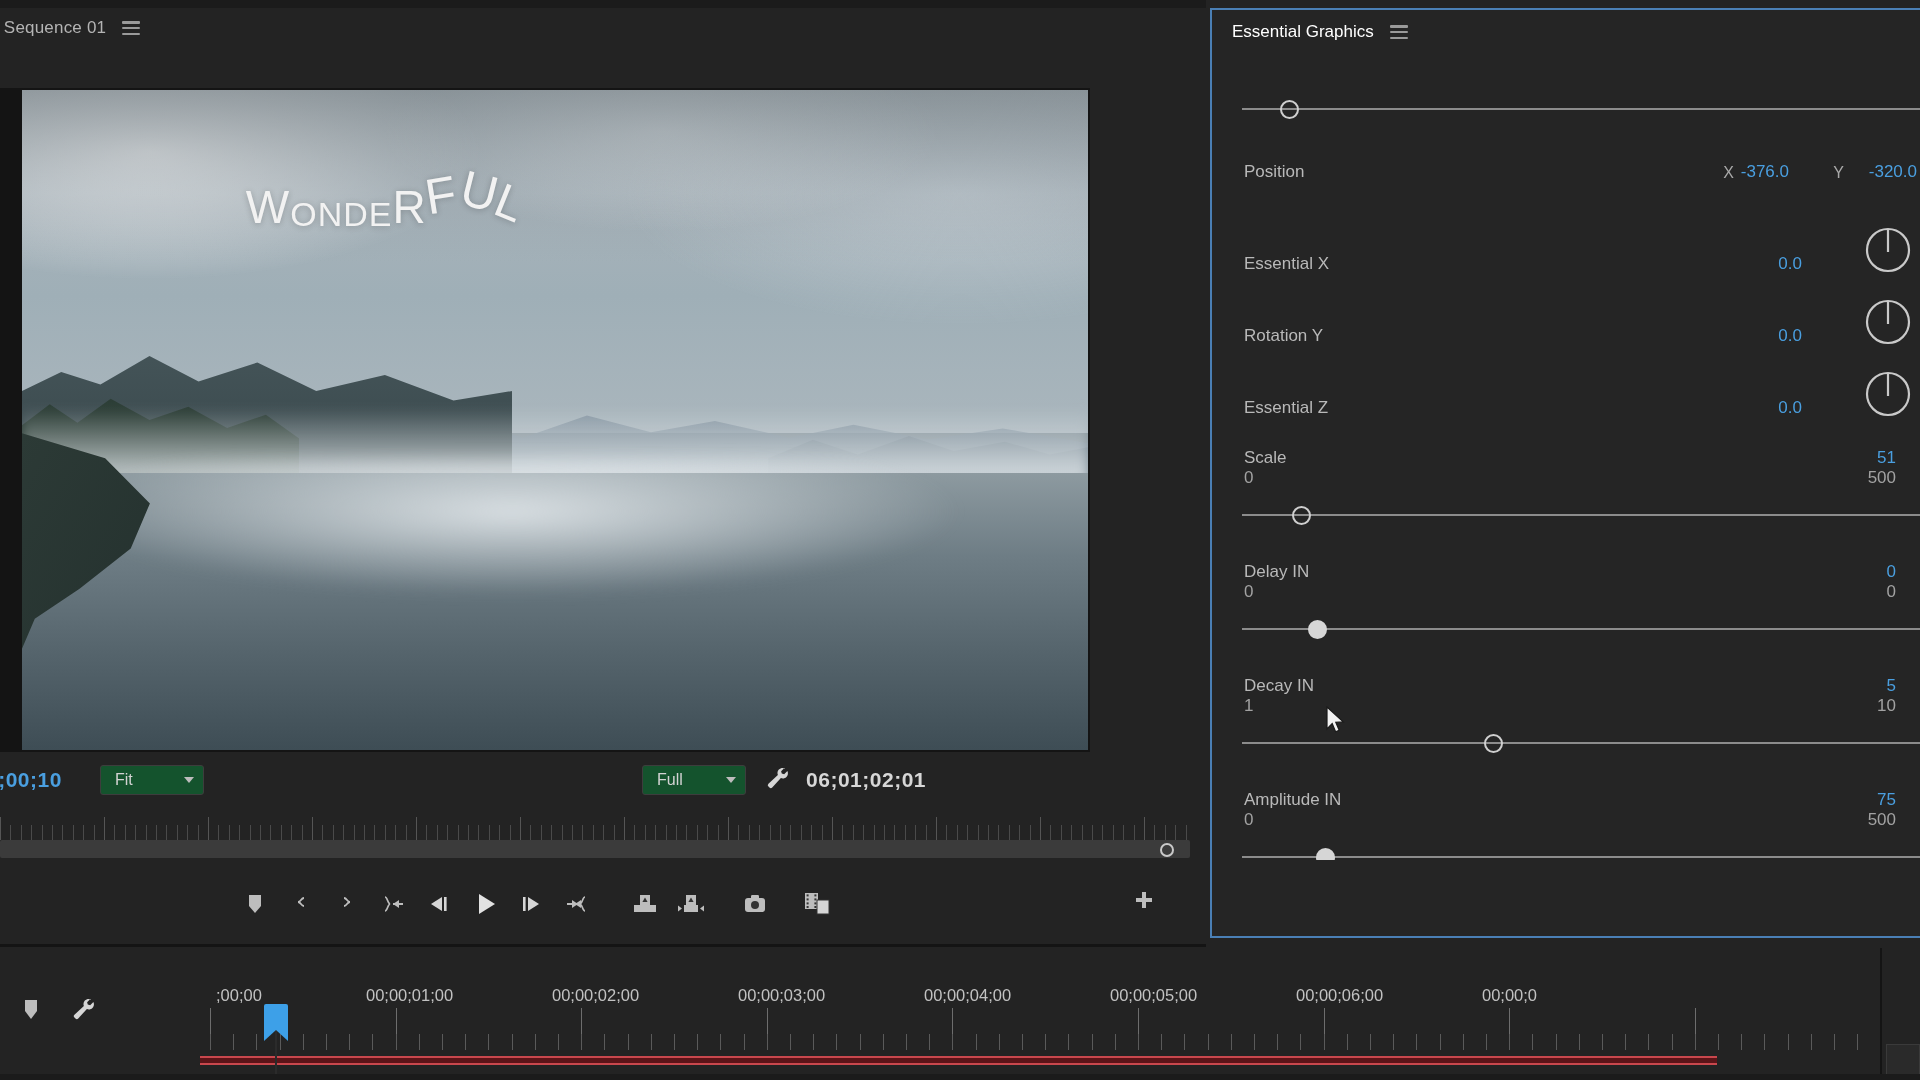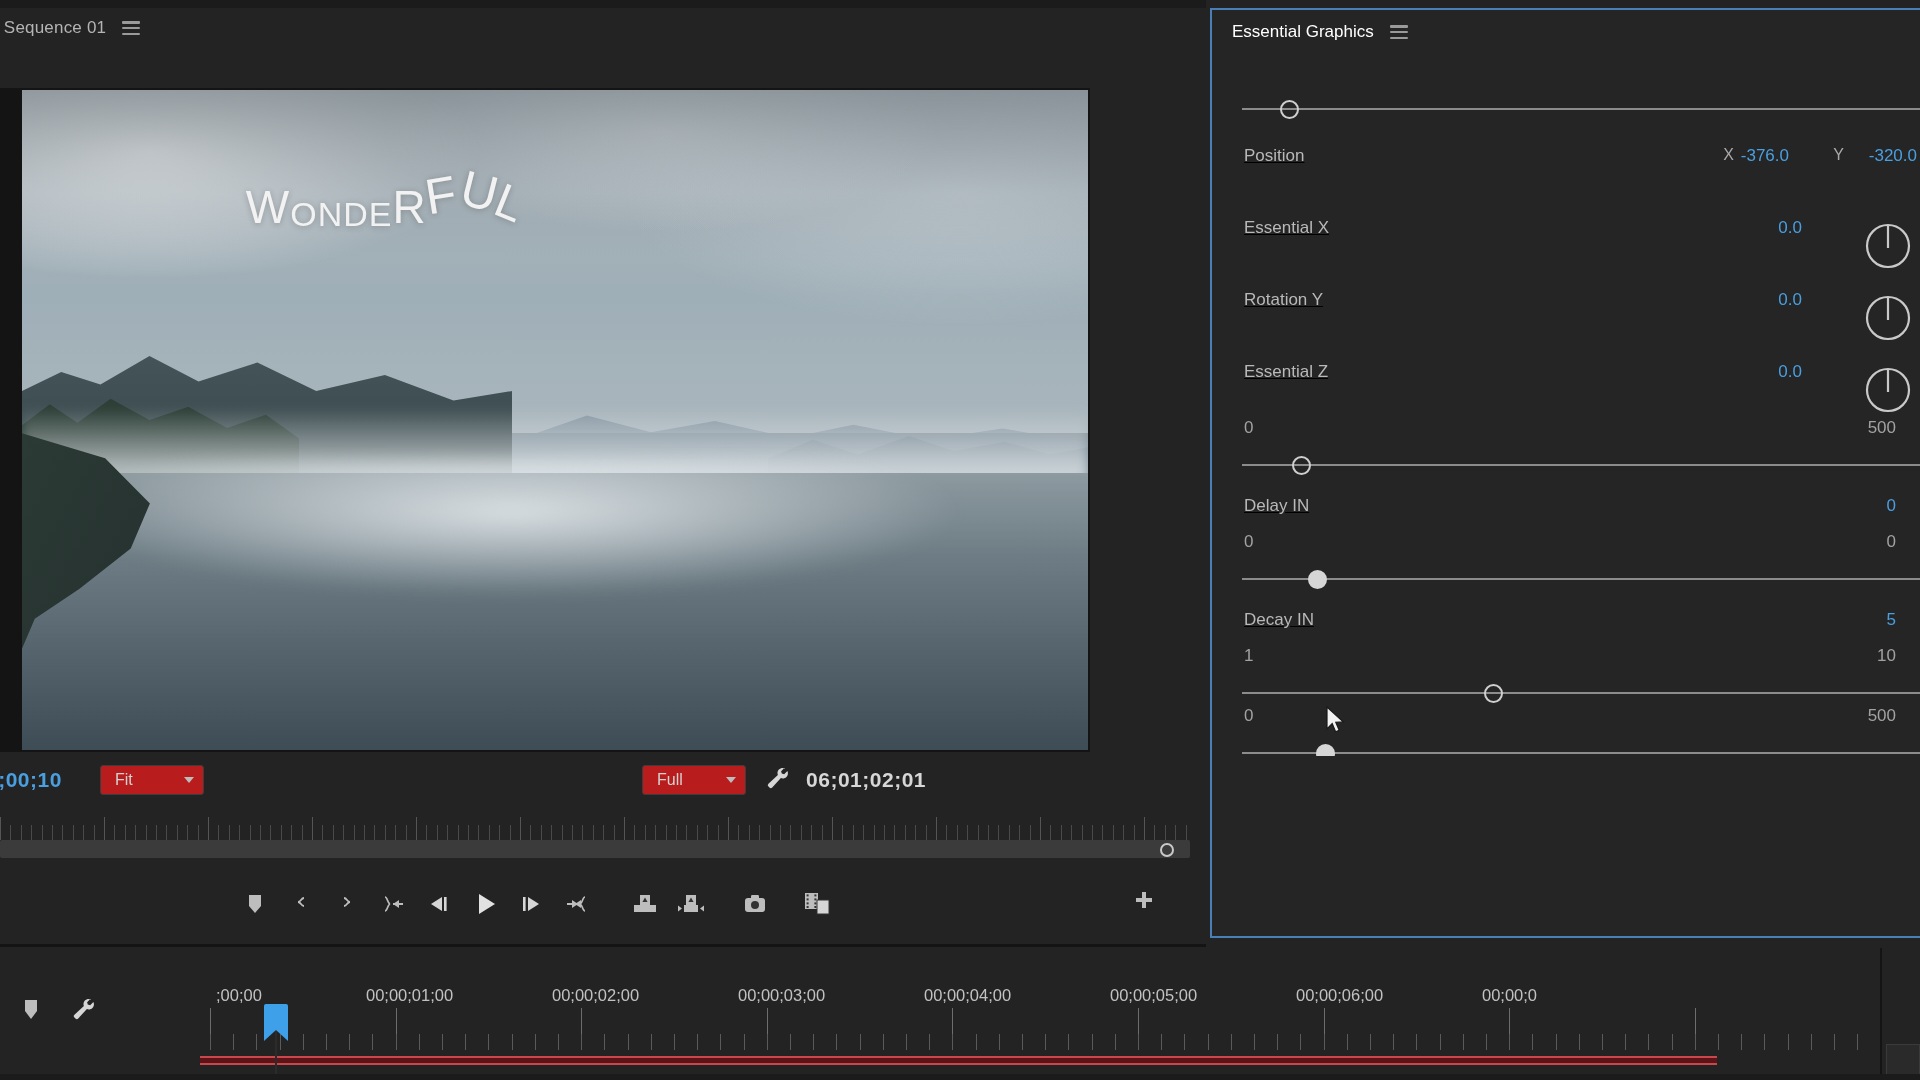--- a/index.html
+++ b/index.html
@@ -113,21 +113,21 @@
   .title-text .r3 { transform: rotate(22deg) translateY(-4px); font-size: 48px; }
 
   
   .monitor-bottombar {
     position: absolute; left: 0; top: 758px; width: 1190px; height: 44px;
     display: flex; align-items: center;
   }
   .tc-left { color: #4a9fe0; font-size: 21px; font-weight: bold; letter-spacing: .5px; margin-left: -14px; }
   .dropdown {
     margin-left: 38px; height: 30px; min-width: 104px;
-    border: 1px solid #3d3d3d; border-radius: 3px; background: #b91c1c;
+    border: 1px solid #3d3d3d; border-radius: 3px; background: #14532d;
     display: flex; align-items: center; justify-content: space-between;
     padding: 0 9px 0 14px; cursor: pointer;
   }
   .dropdown span { color: #d3d3d3; font-size: 16px; }
   .chev { width: 0; height: 0; border-left: 5px solid transparent; border-right: 5px solid transparent; border-top: 6px solid #bdbdbd; margin-left: 12px; }
   .spacer { flex: 1; }
   .wrench { margin: 0 16px 0 18px; cursor: pointer; }
   .tc-right { color: #d7d7d7; font-size: 21px; font-weight: bold; letter-spacing: .5px; margin-right: 264px; }
 
   
@@ -163,21 +163,21 @@
   .eg-slider-row { position: relative; height: 26px; margin: 0 0 0 0; }
   .eg-slider-track {
     position:absolute; left: 30px; right: 0px; top: 12px; height: 2px; background: #8c8c8c;
   }
   .eg-knob {
     position:absolute; top: 4px; width: 19px; height: 19px;
     border: 2.5px solid #cfcfcf; border-radius: 50%; background: transparent; cursor: pointer;
   }
   .eg-knob.filled { background: #d6d6d6; border-color: #d6d6d6; }
 
-  .eg-prop-row { position: relative; height: 36px; display: flex; align-items: flex-start; text-decoration: underline; }
+  .eg-prop-row { position: relative; height: 36px; display: flex; align-items: flex-end; }
   .eg-prop-label { color: #b9b9b9; font-size: 17px; margin-left: 32px; }
   .eg-val { position:absolute; right: 24px; color: #4a9fe0; font-size: 17px; }
   .eg-val-axis { position:absolute; color: #4a9fe0; font-size: 17px; }
   .eg-axis-tag { position:absolute; color: #a9a9a9; font-size: 16px; }
 
   .eg-range-row { position: relative; height: 34px; }
   .eg-range-min { position:absolute; left: 32px; color: #a2a2a2; font-size: 17px; }
   .eg-range-max { position:absolute; right: 24px; color: #a2a2a2; font-size: 17px; }
 
   .dial { position:absolute; right: 6px; width: 52px; height: 52px; }
@@ -436,20 +436,24 @@
         <div class="eg-prop-label">Essential Z</div>
         <div class="eg-val" style="right: 118px;">0.0</div>
         <div class="dial">
           <svg width="52" height="52" viewBox="0 0 52 52">
             <circle cx="26" cy="28" r="21" fill="none" stroke="#c9c9c9" stroke-width="2.2"></circle>
             <line x1="26" y1="7" x2="26" y2="30" stroke="#c9c9c9" stroke-width="2.2"></line>
           </svg>
         </div>
       </div>
 
+      <div class="eg-prop-row" style="margin-top: 14px;">
+        <div class="eg-prop-label">Scale</div>
+        <div class="eg-val">51</div>
+      </div>
       <div class="eg-range-row">
         <div class="eg-range-min">0</div>
         <div class="eg-range-max">500</div>
       </div>
       <div class="eg-slider-row">
         <div class="eg-slider-track"></div>
         <div class="eg-knob" style="left: 80px;"></div>
       </div>
 
       <div class="eg-prop-row" style="margin-top: 18px;">
@@ -471,20 +475,24 @@
       </div>
       <div class="eg-range-row">
         <div class="eg-range-min">1</div>
         <div class="eg-range-max">10</div>
       </div>
       <div class="eg-slider-row">
         <div class="eg-slider-track"></div>
         <div class="eg-knob" style="left: 272px;"></div>
       </div>
 
+      <div class="eg-prop-row" style="margin-top: 18px;">
+        <div class="eg-prop-label">Amplitude IN</div>
+        <div class="eg-val">75</div>
+      </div>
       <div class="eg-range-row">
         <div class="eg-range-min">0</div>
         <div class="eg-range-max">500</div>
       </div>
       <div class="eg-slider-row" style="overflow:hidden; height:16px;">
         <div class="eg-slider-track"></div>
         <div class="eg-knob filled" style="left: 104px;"></div>
       </div>
 
     </div>

